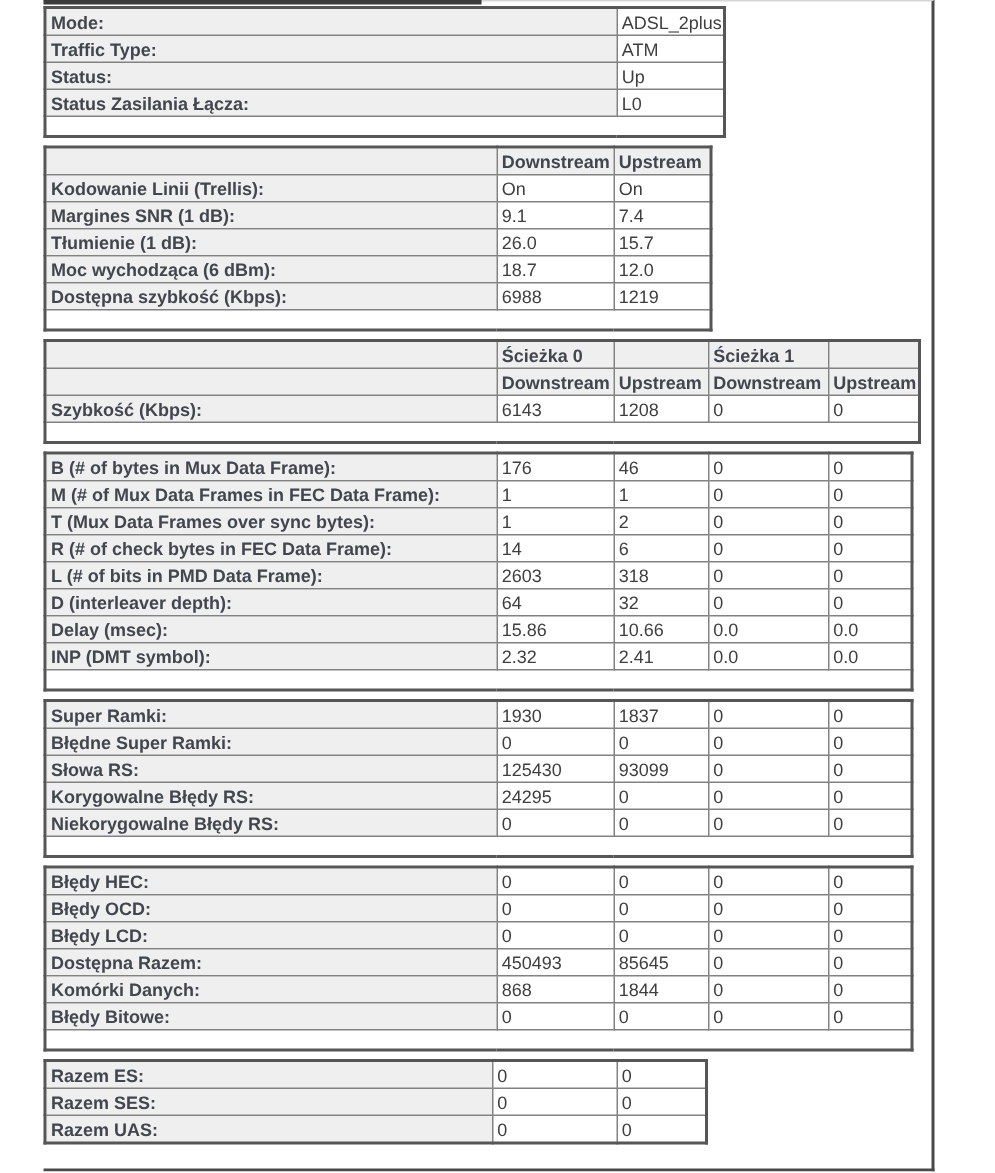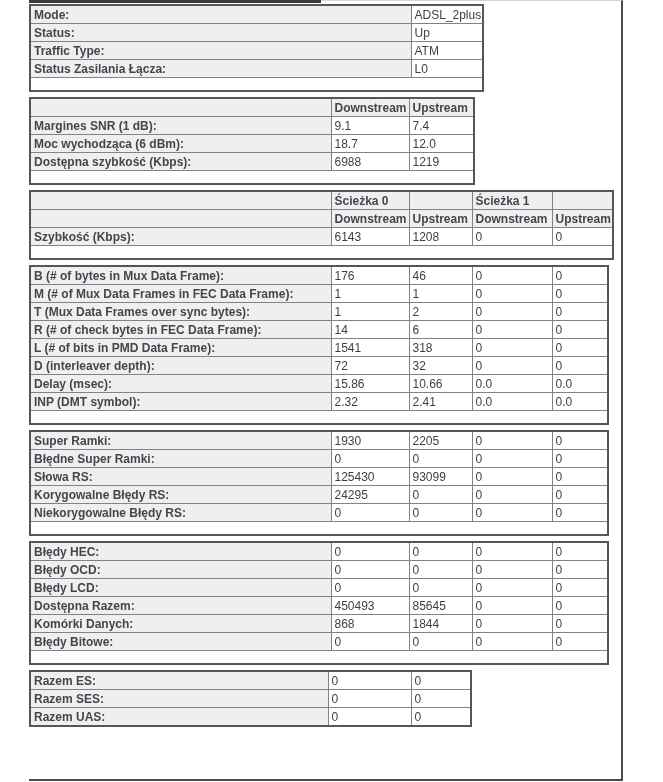--- a/index.html
+++ b/index.html
@@ -64,53 +64,63 @@
     <colgroup>
         <col style="width:381px">
         <col style="width:65px">
       </colgroup>
   <tbody>
         <tr>
           <td class="lbl">Mode:</td>
           <td class="val">ADSL_2plus</td>
         </tr>
         <tr>
+          <td class="lbl">Traffic Type:</td>
+          <td class="val">ATM</td>
+        </tr>
+        <tr>
           <td class="lbl">Status:</td>
           <td class="val">Up</td>
         </tr>
         <tr>
-          <td class="lbl">Traffic Type:</td>
-          <td class="val">ATM</td>
-        </tr>
-        <tr>
           <td class="lbl">Status Zasilania Łącza:</td>
           <td class="val">L0</td>
         </tr>
         <tr>
           <td class="spacer" colspan="2"></td>
         </tr>
       </tbody>
     </table>
 
   <table class="t">
     <colgroup>
         <col style="width:301px">
         <col style="width:78px">
         <col style="width:65px">
       </colgroup>
   <tbody>
         <tr>
           <td class="hdr"></td>
           <td class="hdr">Downstream</td>
           <td class="hdr">Upstream</td>
+        </tr>
+        <tr>
+          <td class="lbl">Kodowanie Linii (Trellis):</td>
+          <td class="val">On</td>
+          <td class="val">On</td>
         </tr>
         <tr>
           <td class="lbl">Margines SNR (1 dB):</td>
           <td class="val">9.1</td>
           <td class="val">7.4</td>
+        </tr>
+        <tr>
+          <td class="lbl">Tłumienie (1 dB):</td>
+          <td class="val">26.0</td>
+          <td class="val">15.7</td>
         </tr>
         <tr>
           <td class="lbl">Moc wychodząca (6 dBm):</td>
           <td class="val">18.7</td>
           <td class="val">12.0</td>
         </tr>
         <tr>
           <td class="lbl">Dostępna szybkość (Kbps):</td>
           <td class="val">6988</td>
           <td class="val">1219</td>
@@ -189,28 +199,28 @@
         </tr>
         <tr>
           <td class="lbl">R (# of check bytes in FEC Data Frame):</td>
           <td class="val">14</td>
           <td class="val">6</td>
           <td class="val">0</td>
           <td class="val">0</td>
         </tr>
         <tr>
           <td class="lbl">L (# of bits in PMD Data Frame):</td>
-          <td class="val">1541</td>
+          <td class="val">2603</td>
           <td class="val">318</td>
           <td class="val">0</td>
           <td class="val">0</td>
         </tr>
         <tr>
           <td class="lbl">D (interleaver depth):</td>
-          <td class="val">72</td>
+          <td class="val">64</td>
           <td class="val">32</td>
           <td class="val">0</td>
           <td class="val">0</td>
         </tr>
         <tr>
           <td class="lbl">Delay (msec):</td>
           <td class="val">15.86</td>
           <td class="val">10.66</td>
           <td class="val">0.0</td>
           <td class="val">0.0</td>
@@ -233,21 +243,21 @@
         <col style="width:301px">
         <col style="width:78px">
         <col style="width:63px">
         <col style="width:80px">
         <col style="width:56px">
       </colgroup>
   <tbody>
         <tr>
           <td class="lbl">Super Ramki:</td>
           <td class="val">1930</td>
-          <td class="val">2205</td>
+          <td class="val">1837</td>
           <td class="val">0</td>
           <td class="val">0</td>
         </tr>
         <tr>
           <td class="lbl">Błędne Super Ramki:</td>
           <td class="val">0</td>
           <td class="val">0</td>
           <td class="val">0</td>
           <td class="val">0</td>
         </tr>

